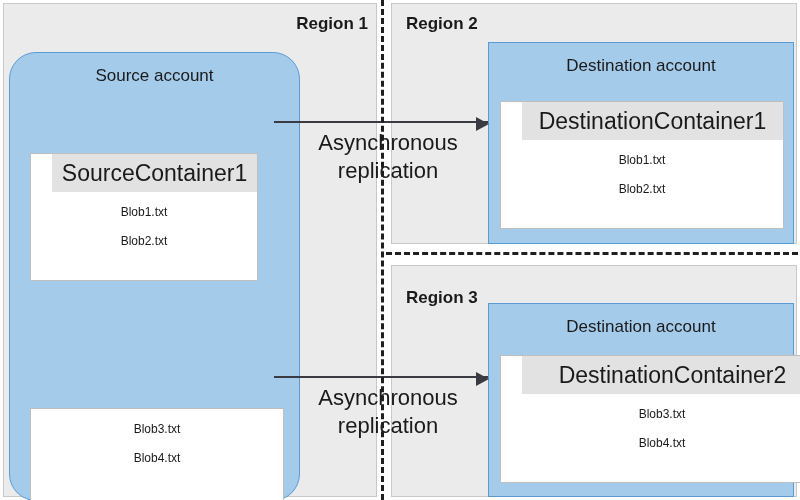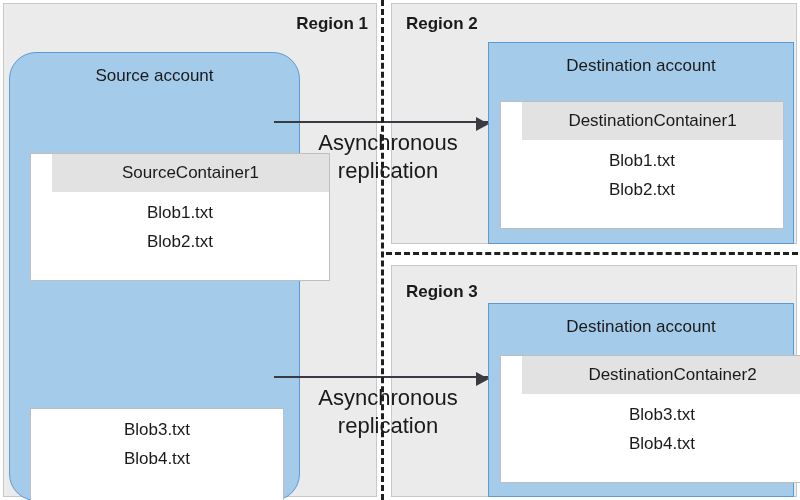--- a/index.html
+++ b/index.html
@@ -34,21 +34,21 @@
 
   .region-title {
     position: absolute;
     font-size: 17px;
     font-weight: bold;
     color: #1a1a1a;
     white-space: nowrap;
   }
   #region-1-title { right: 8px; top: 10px; }
   #region-2-title { left: 14px; top: 10px; text-align: right; }
-  #region-3-title { left: 14px; top: 16px; }
+  #region-3-title { left: 14px; top: 22px; }
 
   
   .dash-v {
     position: absolute;
     left: 381px;
     top: 0;
     width: 0;
     height: 500px;
     border-left: 3px dashed #1f1f1f;
   }
@@ -85,41 +85,41 @@
   #destination-account-1 .account-title { top: 13px; }
   #destination-account-2 .account-title { top: 13px; }
 
   
   .container-box {
     position: absolute;
     background: #ffffff;
     border: 1px solid #bfbfbf;
     box-sizing: border-box;
   }
-  #source-container-1      { left: 20px;  top: 100px; width: 300px; height: 128px; }
+  #source-container-1      { left: 20px;  top: 100px; width: 228px; height: 128px; }
   #source-container-2      { left: 20px;  top: 355px; width: 254px; height: 128px; }
   #destination-container-1 { left: 500px; top: 101px; width: 284px; height: 128px; }
   #destination-container-2 { left: 500px; top: 355px; width: 324px; height: 128px; }
 
   .container-header {
     height: 38px;
     line-height: 38px;
     background: #e2e2e2;
     text-align: center;
-    font-size: 17px;
+    font-size: 23px;
     color: #1a1a1a;
     white-space: nowrap;
     margin-left: 21px;
   }
   .blob-list {
     padding-top: 6px;
     text-align: center;
   }
   .blob {
-    font-size: 17px;
+    font-size: 12px;
     color: #1a1a1a;
     line-height: 29px;
     white-space: nowrap;
   }
 
   
   .arrow {
     position: absolute;
     height: 0;
     border-top: 2px solid #3a3a42;

